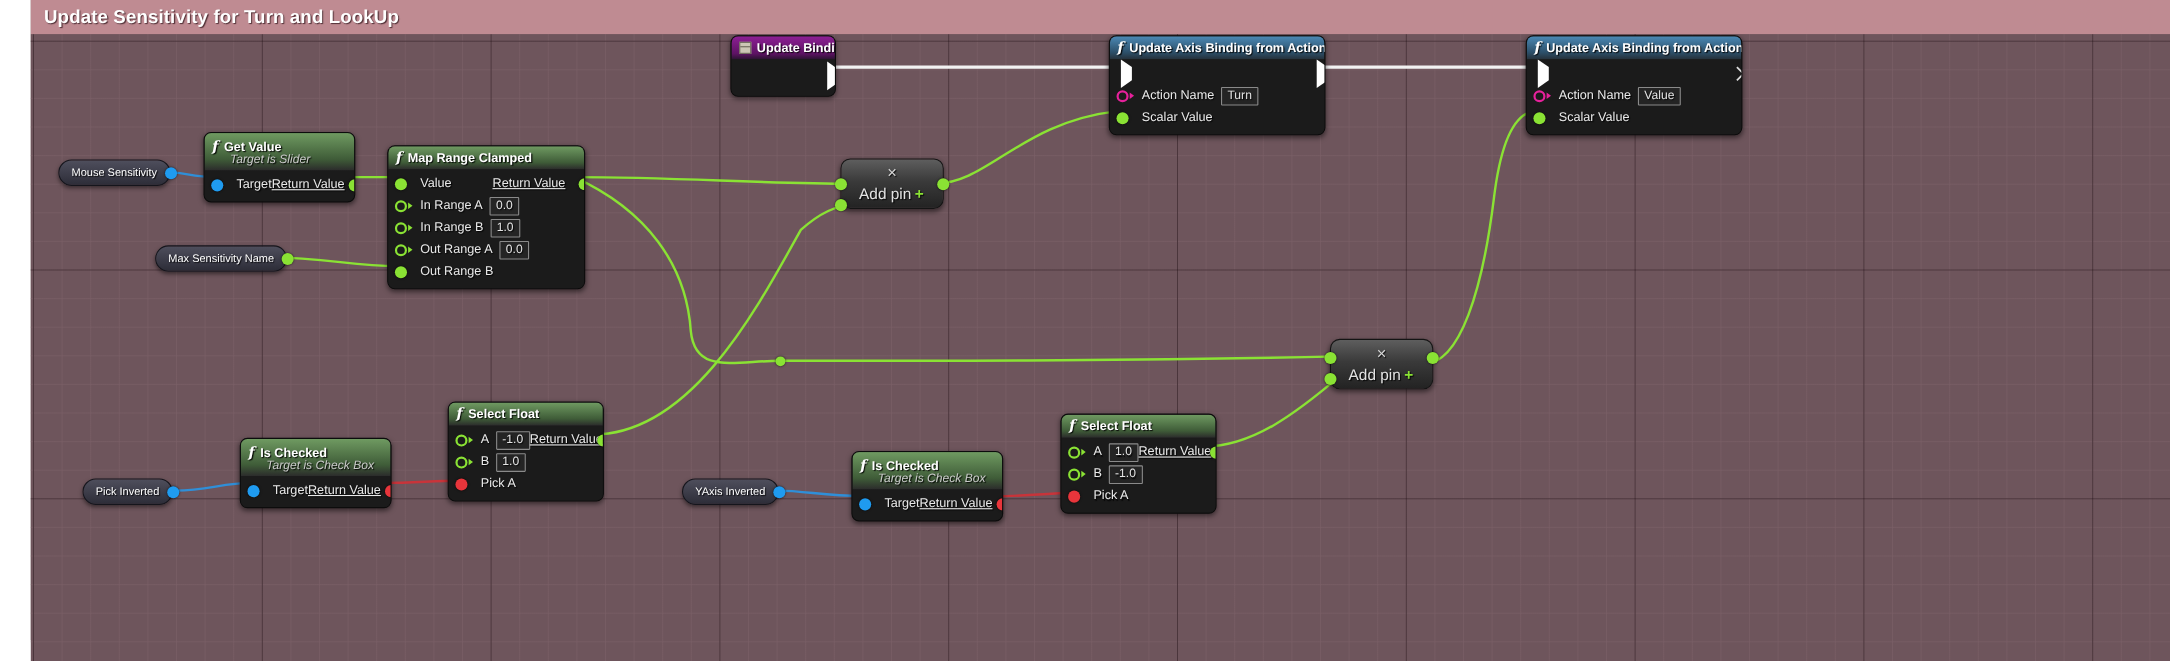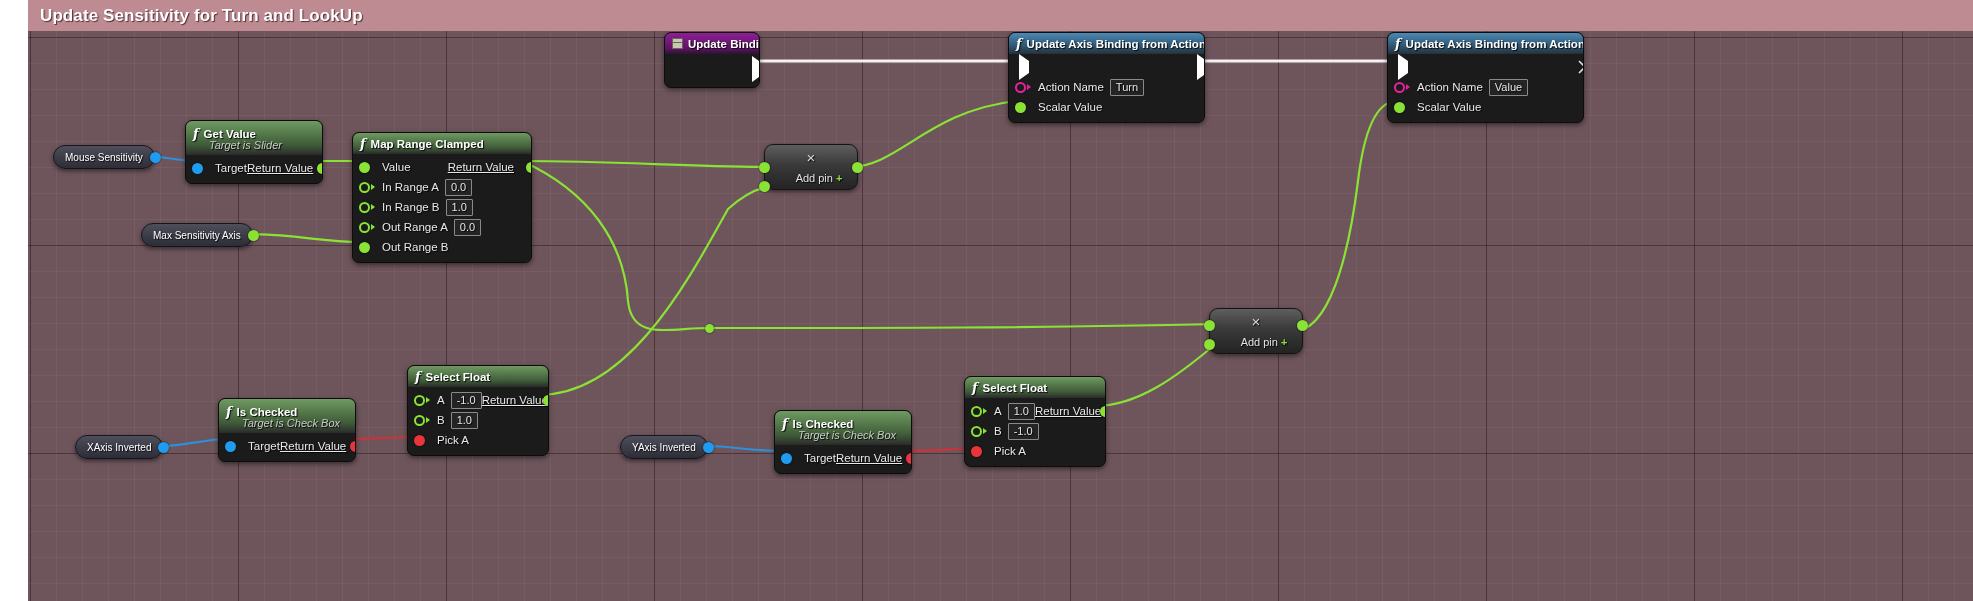--- a/index.html
+++ b/index.html
@@ -200,22 +200,21 @@
   }
   .mulnode .glyph {
     position: absolute; left: 0; right: 0; top: 5px;
     text-align: center;
     font-size: 15px; color: #d8d8d8;
     text-shadow: 1px 1px 1px rgba(0,0,0,.9);
     line-height: 1;
   }
   .mulnode .addpin {
     position: absolute; left: 16px; right: 0; bottom: 5px;
-    text-align: center;
-    font-size: 11px; color: #e2e2e2;
+    font-size: 14px; color: #e2e2e2;
     text-shadow: 1px 1px 1px rgba(0,0,0,.9);
   }
   .mulnode .addpin .plus { color: #8ae234; font-weight: bold; margin-left: 3px; }
   .mulnode .p {
     position: absolute;
     width: 11px; height: 11px; border-radius: 50%;
     background: #8ae234;
     box-shadow: 0 0 2px rgba(0,0,0,.8);
   }
 
@@ -274,26 +273,26 @@
     </svg>
 
     <div class="knot" style="left:677px; top:293px;"></div>
 
     <div class="bean" style="left:25px; top:114px;">
       <span>Mouse Sensitivity</span>
       <span class="dot filled blue"></span>
     </div>
 
     <div class="bean" style="left:113px; top:192px;">
-      <span>Max Sensitivity Axis</span>
+      <span>Max Sensitivity Name</span>
       <span class="dot filled"></span>
     </div>
 
     <div class="bean" style="left:47px; top:404px;">
-      <span>XAxis Inverted</span>
+      <span>Pick Inverted</span>
       <span class="dot filled blue"></span>
     </div>
 
     <div class="bean" style="left:592px; top:404px;">
       <span>YAxis Inverted</span>
       <span class="dot filled blue"></span>
     </div>
 
     <div class="node tall-hdr" style="left:157px; top:89px; width:138px;">
       <div class="hdr hdr-fn">

